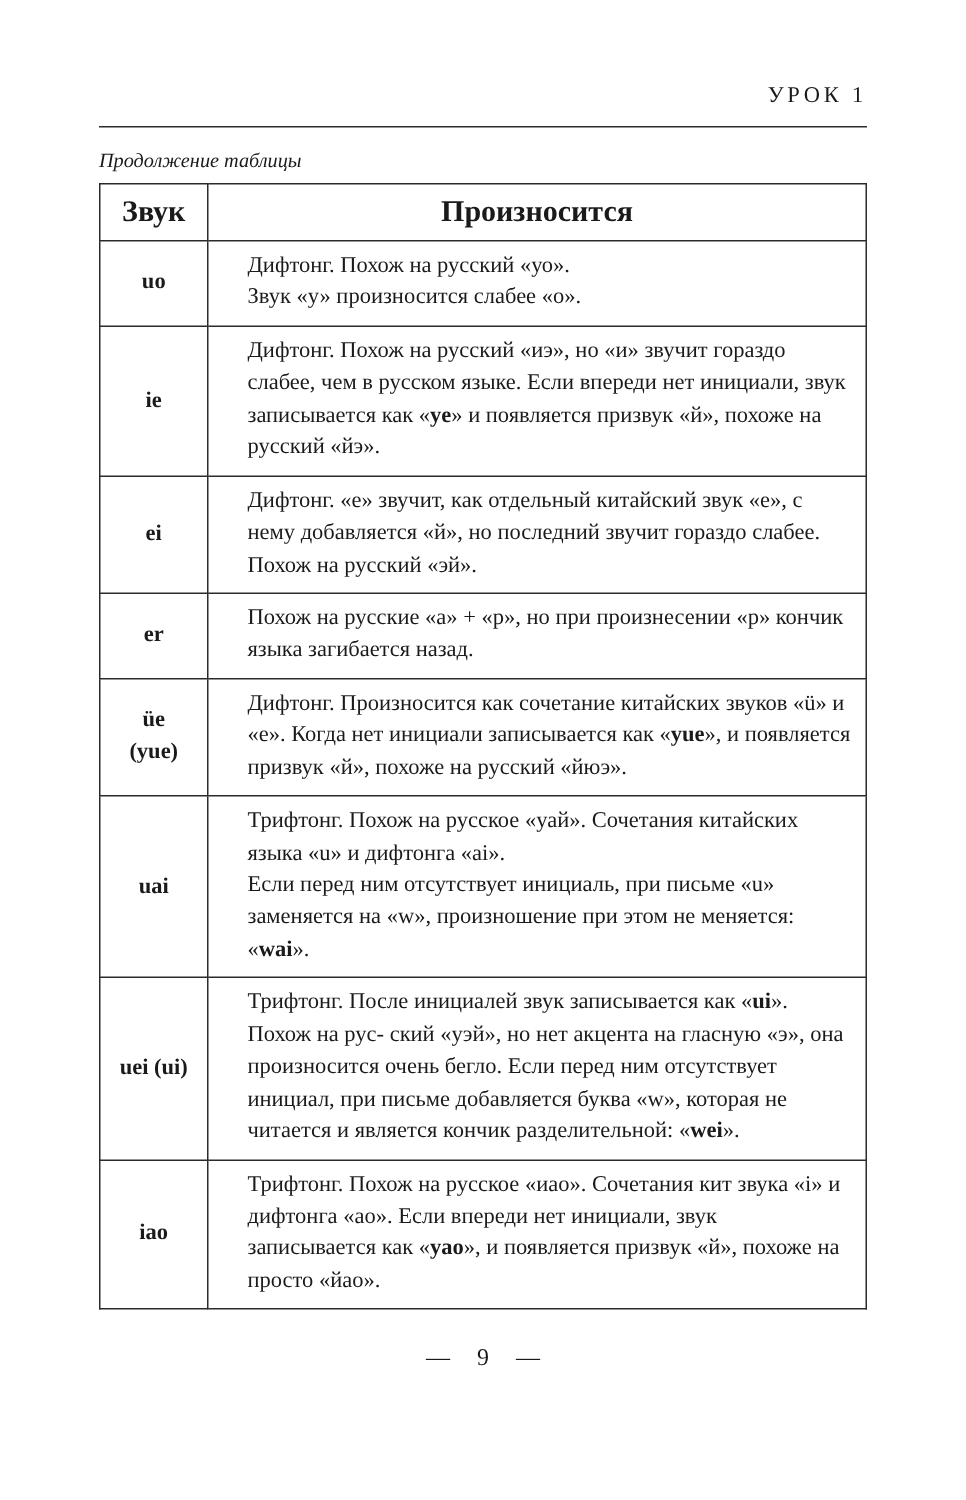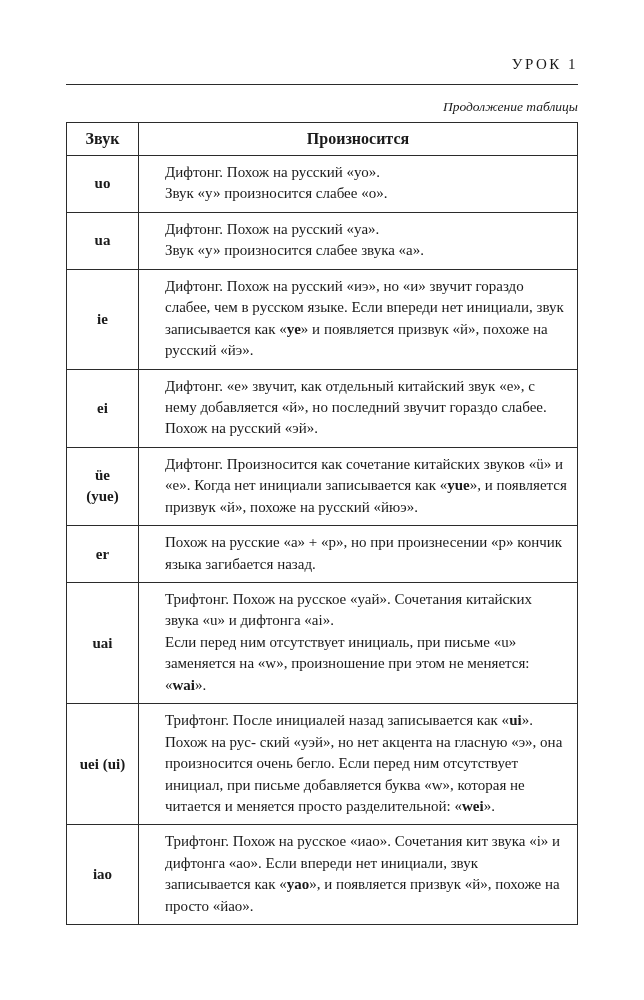--- a/index.html
+++ b/index.html
@@ -22,35 +22,34 @@
     font-size: 15px;
     letter-spacing: 2.5px;
     padding-bottom: 11px;
   }
   .head-rule {
     border: none;
     border-top: 1.3px solid #2b2b2b;
     margin: 0 0 14px 0;
   }
   .table-caption {
-    text-align: right;
     font-style: italic;
     font-size: 13.5px;
     margin-bottom: 7px;
   }
   table.pron-table {
     width: 100%;
     border-collapse: collapse;
     table-layout: fixed;
   }
   .pron-table th, .pron-table td {
     border: 1px solid #2b2b2b;
   }
   .pron-table th {
-    font-size: 16px;
+    font-size: 20px;
     font-weight: bold;
     text-align: center;
     padding: 7px 4px;
   }
   col.sound-col { width: 72px; }
   td.sound-cell {
     text-align: center;
     vertical-align: middle;
     font-weight: bold;
     font-size: 15px;
@@ -99,49 +98,44 @@
         <th>Произносится</th>
       </tr>
     </thead>
     <tbody>
         <tr>
           <td class="sound-cell">uo</td>
           <td class="pron-cell"><span>Дифтонг. Похож на русский «уо».
 Звук «у» произносится слабее «о».</span></td>
         </tr>
         <tr>
-          <td class="sound-cell">ua</td>
-          <td class="pron-cell"><span>Дифтонг. Похож на русский «уа».
-Звук «у» произносится слабее звука «а».</span></td>
-        </tr>
-        <tr>
           <td class="sound-cell">ie</td>
           <td class="pron-cell"><span>Дифтонг. Похож на русский «иэ», но «и» звучит гораздо слабее, чем в русском языке. Если впереди нет инициали, звук записывается как «</span><span class="bold">ye</span><span>» и появляется призвук «й», похоже на русский «йэ».</span></td>
         </tr>
         <tr>
           <td class="sound-cell">ei</td>
           <td class="pron-cell"><span>Дифтонг. «е» звучит, как отдельный китайский звук «е», с нему добавляется «й», но последний звучит гораздо слабее. Похож на русский «эй».</span></td>
         </tr>
         <tr>
+          <td class="sound-cell">er</td>
+          <td class="pron-cell"><span>Похож на русские «а» + «р», но при произнесении «р» кончик языка загибается назад.</span></td>
+        </tr>
+        <tr>
           <td class="sound-cell">üe
 (yue)</td>
           <td class="pron-cell"><span>Дифтонг. Произносится как сочетание китайских звуков «ü» и «е». Когда нет инициали записывается как «</span><span class="bold">yue</span><span>», и появляется призвук «й», похоже на русский «йюэ».</span></td>
         </tr>
         <tr>
-          <td class="sound-cell">er</td>
-          <td class="pron-cell"><span>Похож на русские «а» + «р», но при произнесении «р» кончик языка загибается назад.</span></td>
-        </tr>
-        <tr>
           <td class="sound-cell">uai</td>
-          <td class="pron-cell"><span>Трифтонг. Похож на русское «уай». Сочетания китайских звука «u» и дифтонга «ai».
+          <td class="pron-cell"><span>Трифтонг. Похож на русское «уай». Сочетания китайских языка «u» и дифтонга «ai».
 Если перед ним отсутствует инициаль, при письме «u» заменяется на «w», произношение при этом не меняется: «</span><span class="bold">wai</span><span>».</span></td>
         </tr>
         <tr>
           <td class="sound-cell">uei (ui)</td>
-          <td class="pron-cell"><span>Трифтонг. После инициалей назад записывается как «</span><span class="bold">ui</span><span>». Похож на рус- ский «уэй», но нет акцента на гласную «э», она произносится очень бегло. Если перед ним отсутствует инициал, при письме добавляется буква «w», которая не читается и меняется просто разделительной: «</span><span class="bold">wei</span><span>».</span></td>
+          <td class="pron-cell"><span>Трифтонг. После инициалей звук записывается как «</span><span class="bold">ui</span><span>». Похож на рус- ский «уэй», но нет акцента на гласную «э», она произносится очень бегло. Если перед ним отсутствует инициал, при письме добавляется буква «w», которая не читается и является кончик разделительной: «</span><span class="bold">wei</span><span>».</span></td>
         </tr>
         <tr>
           <td class="sound-cell">iao</td>
           <td class="pron-cell"><span>Трифтонг. Похож на русское «иао». Сочетания кит звука «i» и дифтонга «ао». Если впереди нет инициали, звук записывается как «</span><span class="bold">yao</span><span>», и появляется призвук «й», похоже на просто «йао».</span></td>
         </tr>
       </tbody>
   </table>
 
   <div class="footer">
     <span class="dash">—</span><span>9</span><span class="dash">—</span>

